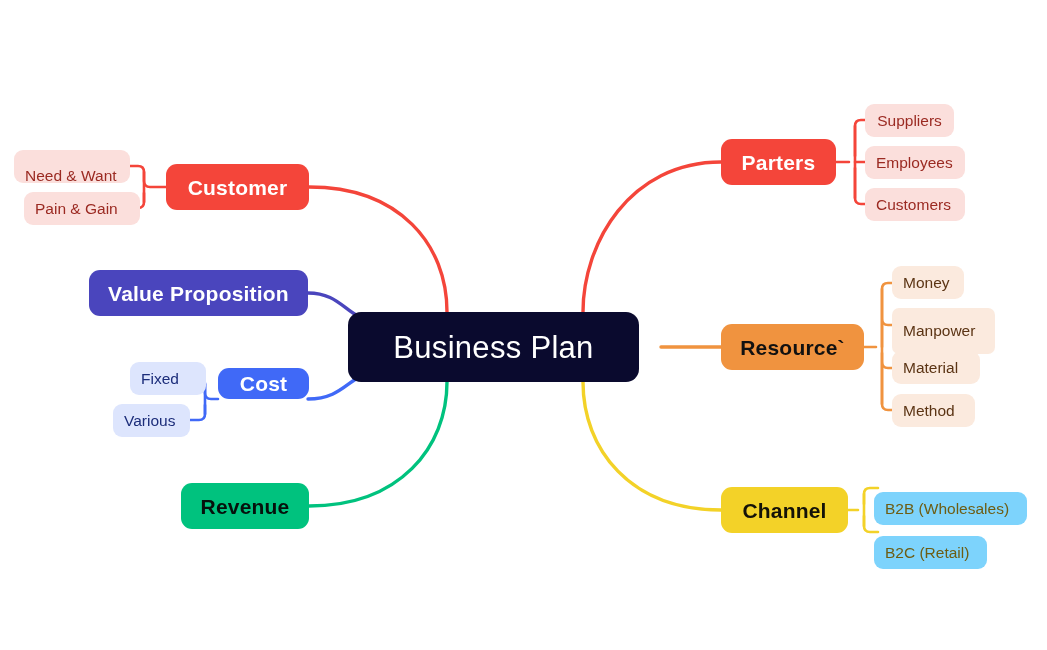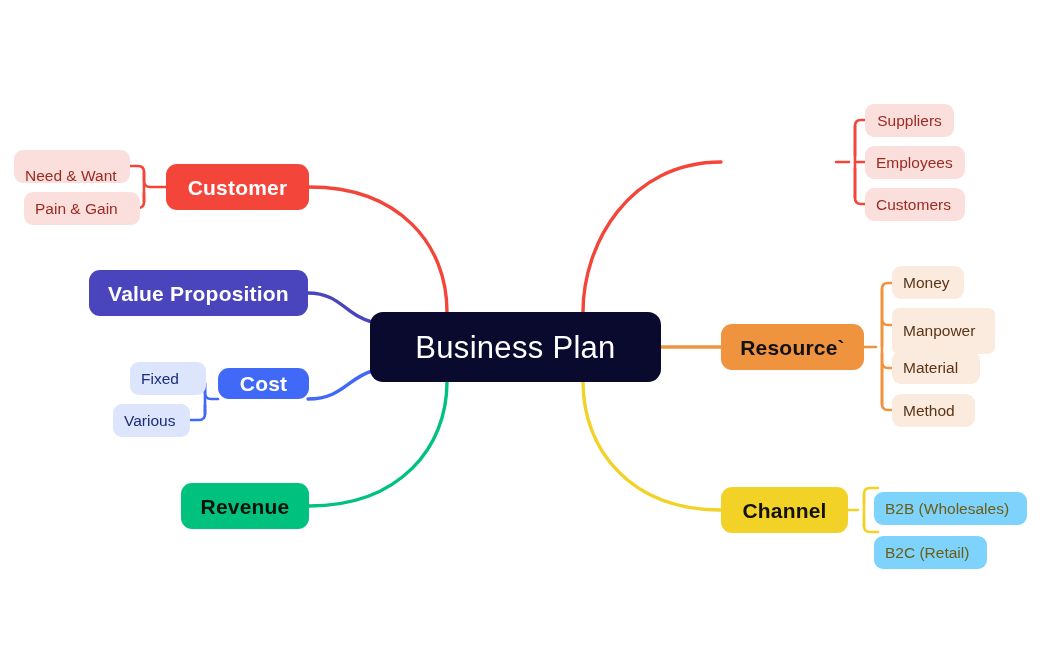--- a/index.html
+++ b/index.html
@@ -108,21 +108,21 @@
              M 882 353 L 882 362 Q 882 368 888 368 L 896 368
              M 882 353 L 882 404 Q 882 410 888 410 L 896 410" fill="none" stroke="#f0933f" stroke-width="2.6" stroke-linecap="round"></path>
     <path d="M 882 289 L 882 404" fill="none" stroke="#f0933f" stroke-width="2.6" stroke-linecap="round"></path>
 
     <path d="M 848 510 L 858 510
              M 864 504 L 864 494 Q 864 488 870 488 L 878 488
              M 864 516 L 864 526 Q 864 532 870 532 L 878 532" fill="none" stroke="#f3d228" stroke-width="2.6" stroke-linecap="round"></path>
     <path d="M 864 494 L 864 526" fill="none" stroke="#f3d228" stroke-width="2.6" stroke-linecap="round"></path>
   </svg>
 
-  <div class="node root-node" style="left:370px; top:312px; width:291px; height:70px;">
+  <div class="node root-node" style="left:348px; top:312px; width:291px; height:70px;">
     <span>Business Plan</span>
   </div>
 
   <div class="node main-node t-red" style="left:166px; top:164px; width:143px; height:46px;">
     <span>Customer</span>
   </div>
   <div class="node sub-node t-red-sub" style="left:14px; top:150px; width:116px; height:33px;align-items:flex-end;">
     <span>Need &amp; Want</span>
   </div>
   <div class="node sub-node t-red-sub" style="left:24px; top:192px; width:116px; height:33px;">
@@ -140,20 +140,23 @@
     <span>Fixed</span>
   </div>
   <div class="node sub-node t-blue-sub" style="left:113px; top:404px; width:77px; height:33px;">
     <span>Various</span>
   </div>
 
   <div class="node main-node t-green" style="left:181px; top:483px; width:128px; height:46px;">
     <span>Revenue</span>
   </div>
 
+  <div class="node main-node t-red" style="left:721px; top:139px; width:115px; height:46px;">
+    <span>Parters</span>
+  </div>
   <div class="node sub-node t-red-sub" style="left:865px; top:104px; width:89px; height:33px;justify-content:center;">
     <span>Suppliers</span>
   </div>
   <div class="node sub-node t-red-sub" style="left:865px; top:146px; width:100px; height:33px;">
     <span>Employees</span>
   </div>
   <div class="node sub-node t-red-sub" style="left:865px; top:188px; width:100px; height:33px;">
     <span>Customers</span>
   </div>
 

